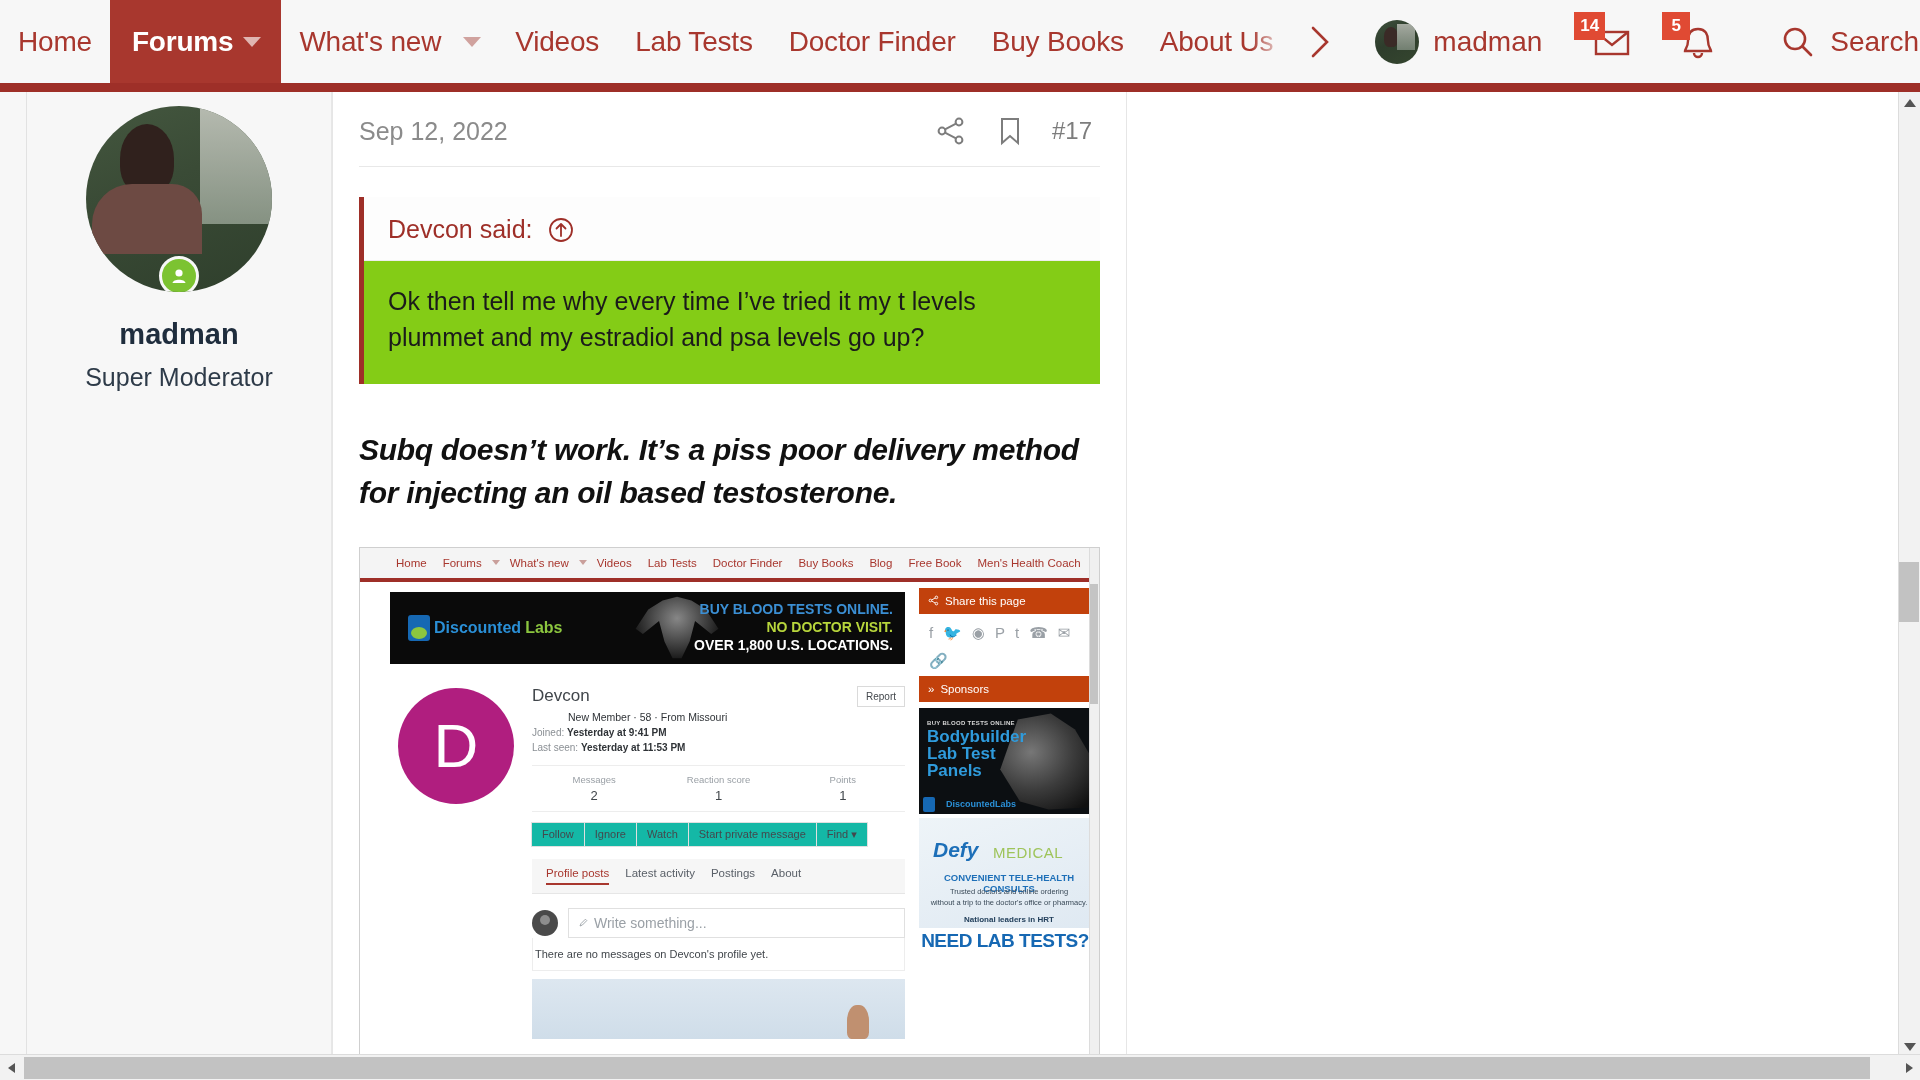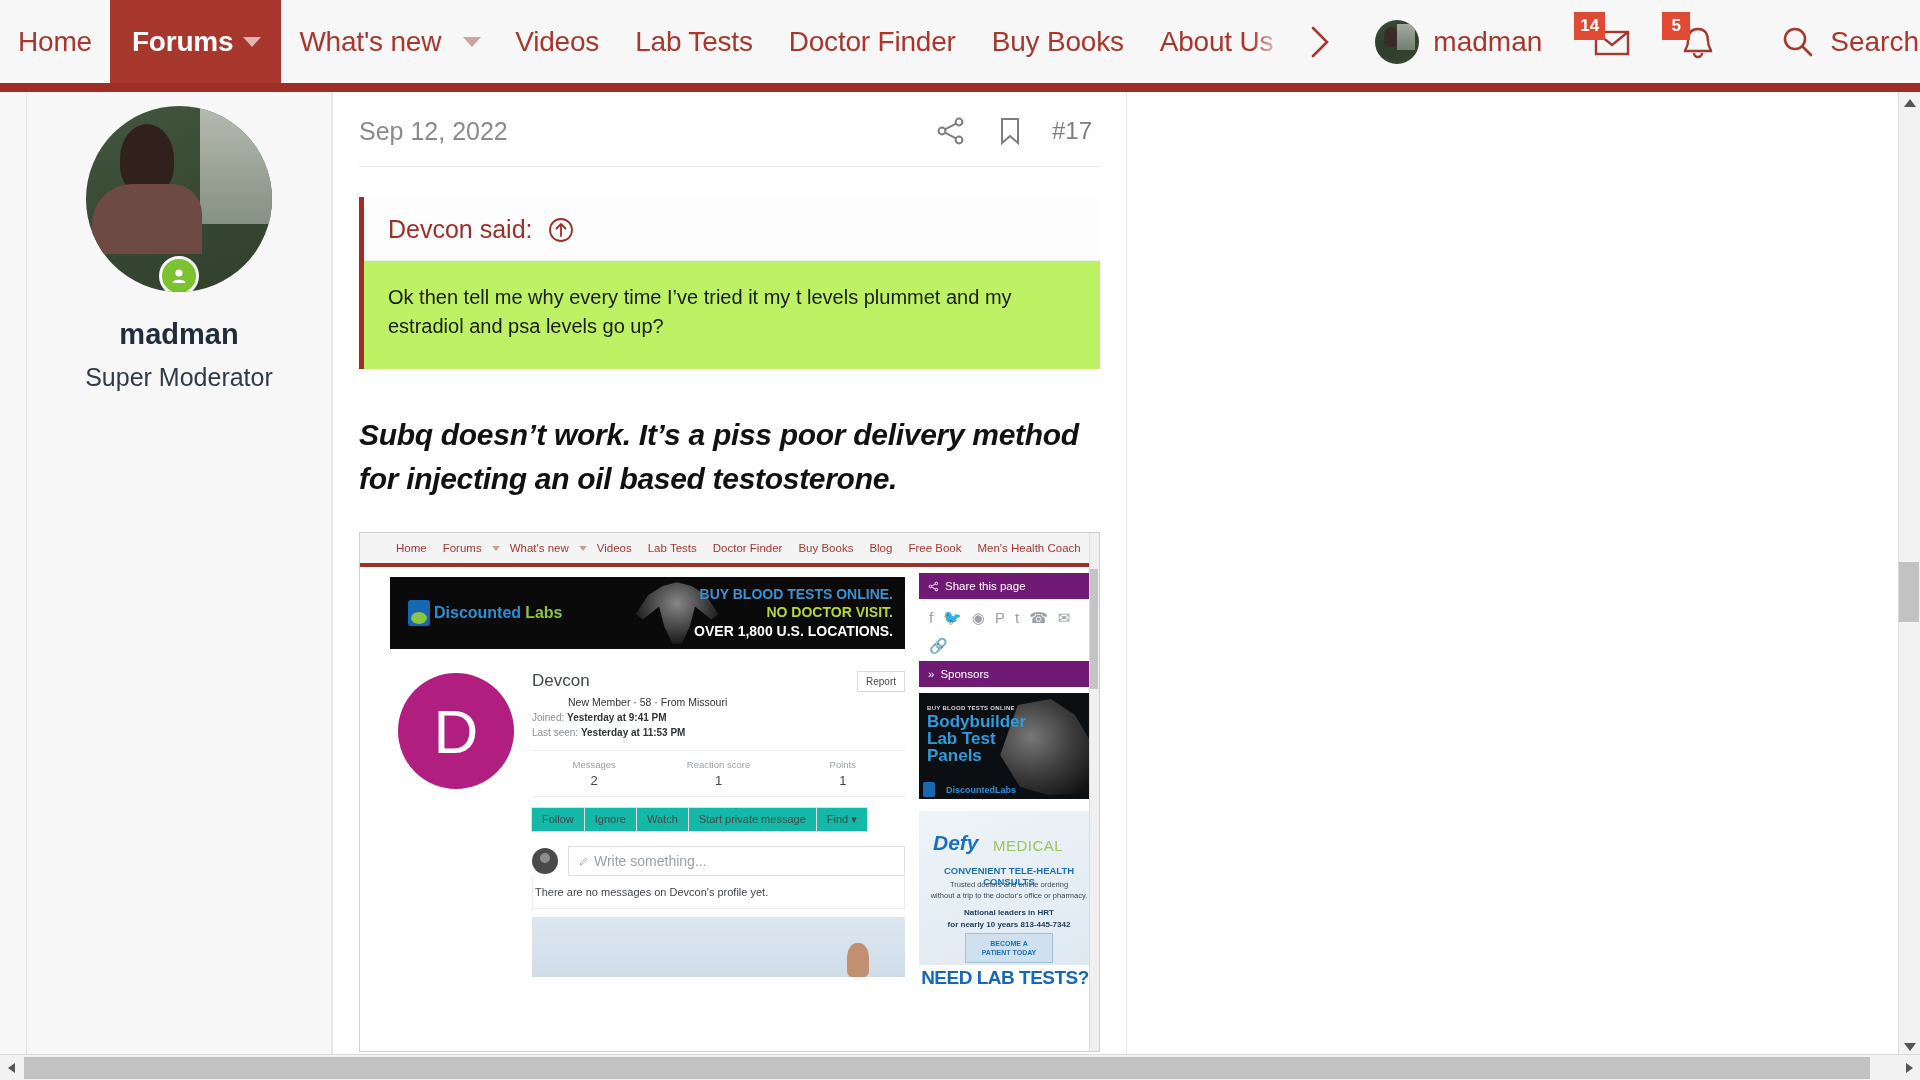--- a/index.html
+++ b/index.html
@@ -111,21 +111,21 @@
   .hr { height: 1px; background: #e8e8e8; margin: 18px 26px 0 26px; }
 
   .quote {
     margin: 30px 26px 0 26px; border-left: 5px solid #9e2f28; background: #fbfbfb;
   }
   .quote-head {
     padding: 18px 22px 16px 24px; display: flex; align-items: center; gap: 14px;
     border-bottom: 1px solid #ededed; background:#fdfdfd;
   }
   .quote-author { color: #9e2f28; font-size: 25px; }
-  .quote-body { padding: 22px 26px 28px 24px; font-size: 20px; line-height: 1.45; color: #1b1b1b; background:#bef264;}
+  .quote-body { padding: 22px 26px 28px 24px; font-size: 25px; line-height: 1.45; color: #1b1b1b; background:#84cc16;}
 
   .post-body {
     margin: 44px 26px 0 26px; font-size: 30px; line-height: 1.45;
     font-weight: 700; font-style: italic; color: #111; letter-spacing: -0.3px;
   }
 
   
   .embed {
     margin: 32px 26px 0 26px; position: relative;
     border: 1px solid #cfcfcf; background: #fff; height: 520px; overflow: hidden;
@@ -181,32 +181,32 @@
   .e-writebox{display:flex;align-items:center;gap:10px;margin-top:14px;}
   .e-wav{width:26px;height:26px;border-radius:50%;background:#4a4a4a;flex:none;position:relative;overflow:hidden;}
   .e-wav::before{content:"";position:absolute;left:8px;top:5px;width:10px;height:10px;background:#8d8d8d;border-radius:50%;}
   .e-winput{flex:1;border:1px solid #e0e0e0;height:30px;display:flex;align-items:center;padding:0 10px;gap:6px;cursor:text;}
   .e-wph{font-size:14px;color:#9aa0a6;}
   .e-nomsg{border:1px solid #ededed;border-top:none;padding:10px 2px;font-size:11px;color:#41464b;}
   .e-botimg{margin-top:8px;height:60px;background:linear-gradient(180deg,#dde7f0,#cfdde9);position:relative;}
   .e-botimg::after{content:"";position:absolute;right:36px;bottom:0;width:22px;height:34px;background:#c09070;border-radius:45% 45% 20% 20%;}
 
   .e-right{width:180px;padding:6px 8px 0 0;}
-  .e-panel-h{background:#701a75;color:#fff;font-size:11.5px;padding:7px 9px;display:flex;align-items:center;gap:6px;}
+  .e-panel-h{background:#c2410c;color:#fff;font-size:11.5px;padding:7px 9px;display:flex;align-items:center;gap:6px;}
   .e-share-icons{display:flex;flex-wrap:wrap;gap:10px;padding:10px 8px 6px 10px;color:#9aa0a6;font-size:15px;}
   .e-ad1{margin-top:6px;height:106px;background:#0c0f12;position:relative;overflow:hidden;}
   .e-ad1-t0{position:absolute;left:8px;top:12px;color:#d8d8d8;font-size:6px;font-weight:700;letter-spacing:.3px;}
   .e-ad1-t{position:absolute;left:8px;top:20px;color:#2f9bdc;font-size:17px;font-weight:700;line-height:1.0;}
   .e-ad1-fig{position:absolute;right:-6px;top:4px;width:110px;height:100px;
     background: radial-gradient(ellipse at 40% 40%, #777 0%, #3c3c3c 45%, #101010 85%);
     clip-path: polygon(28% 8%,58% 2%,80% 18%,96% 48%,92% 96%,56% 98%,30% 90%,12% 58%);}
   .e-ad1-foot{position:absolute;left:4px;bottom:2px;display:flex;align-items:center;gap:11px;}
   .e-ad1-flask{width:12px;height:15px;background:#1668b3;border-radius:2px;}
   .e-ad1-brand{font-size:9px;font-weight:700;color:#2a8fd6;}
-  .e-ad2{margin-top:12px;height:154px;background:linear-gradient(160deg,#eef4f8,#dfe9f2);position:relative;overflow:hidden;}
+  .e-ad2{margin-top:4px;height:110px;background:linear-gradient(160deg,#eef4f8,#dfe9f2);position:relative;overflow:hidden;}
   .e-defy{position:absolute;left:14px;top:20px;font-size:21px;font-weight:700;font-style:italic;color:#1d6fb8;}
   .e-med{position:absolute;left:74px;top:26px;font-size:15px;color:#9ec45a;letter-spacing:.5px;}
   .e-ad2-h{position:absolute;left:6px;top:54px;width:168px;text-align:center;color:#1d6fb8;font-size:9.5px;font-weight:700;}
   .e-ad2-p{position:absolute;left:4px;top:68px;width:172px;text-align:center;color:#3a4a58;font-size:7.5px;line-height:1.5;}
   .e-ad2-p2{position:absolute;left:4px;top:96px;width:172px;text-align:center;color:#23405c;font-size:8px;font-weight:700;line-height:1.5;}
   .e-ad2-btn{position:absolute;left:46px;top:122px;width:88px;text-align:center;background:#cfe0ee;border:1px solid #9fc0da;color:#1d6fb8;font-size:7px;font-weight:700;padding:5px 0;line-height:1.3;cursor:pointer;}
   .e-ad3{margin-top:2px;text-align:center;color:#1668b3;font-size:19px;font-weight:700;letter-spacing:-.5px;}
 
   
   .right-pane { flex: 1; background: #ffffff; }
@@ -433,20 +433,26 @@
                   <span class="e-btn">Follow</span>
                   <span class="e-btn">Ignore</span>
                   <span class="e-btn">Watch</span>
                   <span class="e-btn">Start private message</span>
                   <span class="e-btn">
                     <span>Find</span>
                     <span>▾</span>
                   </span>
                 </div>
 
+                <div class="e-tabs">
+                  <span class="e-tab sel">Profile posts</span>
+                  <span class="e-tab">Latest activity</span>
+                  <span class="e-tab">Postings</span>
+                  <span class="e-tab">About</span>
+                </div>
 
                 <div class="e-writebox">
                   <span class="e-wav"></span>
                   <span class="e-winput">
                     <svg width="9" height="9" viewBox="0 0 9 9">
                       <path d="M1 8 L2 5.6 L6.4 1.2 L7.8 2.6 L3.4 7 Z" fill="none" stroke="#9aa0a6" stroke-width="0.9"></path>
                     </svg>
                     <span class="e-wph">Write something...</span>
                   </span>
                 </div>

